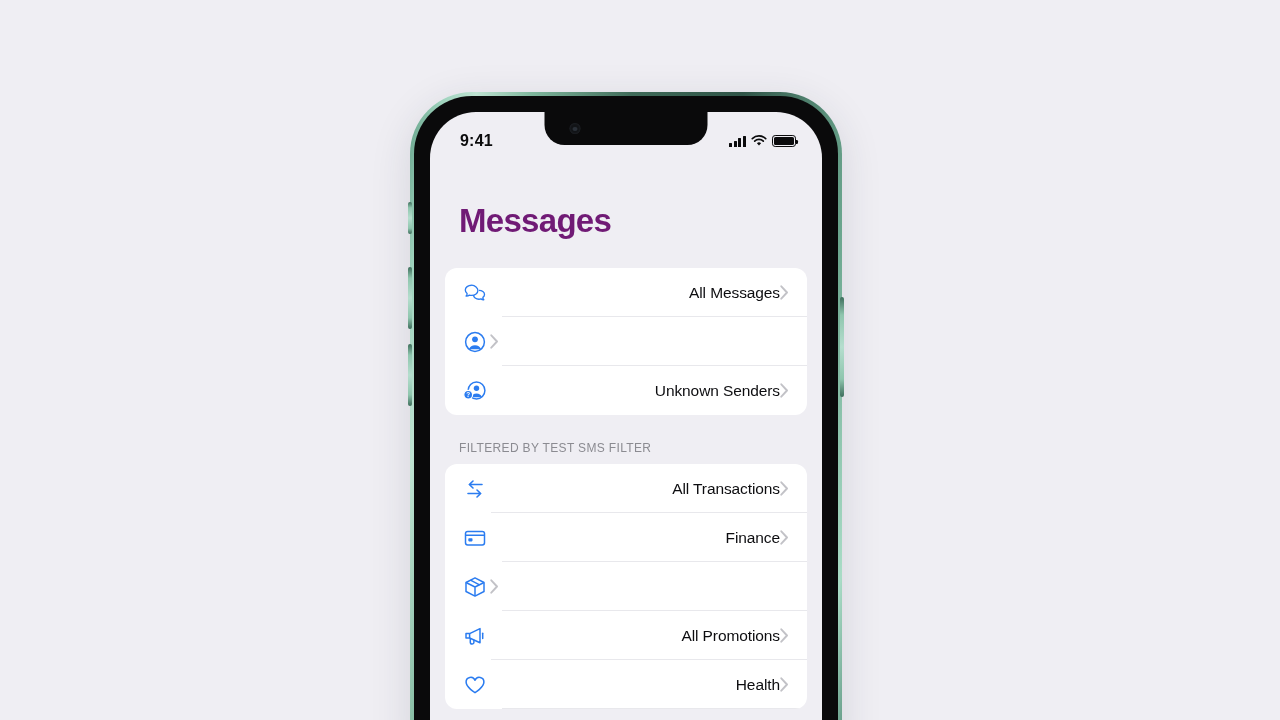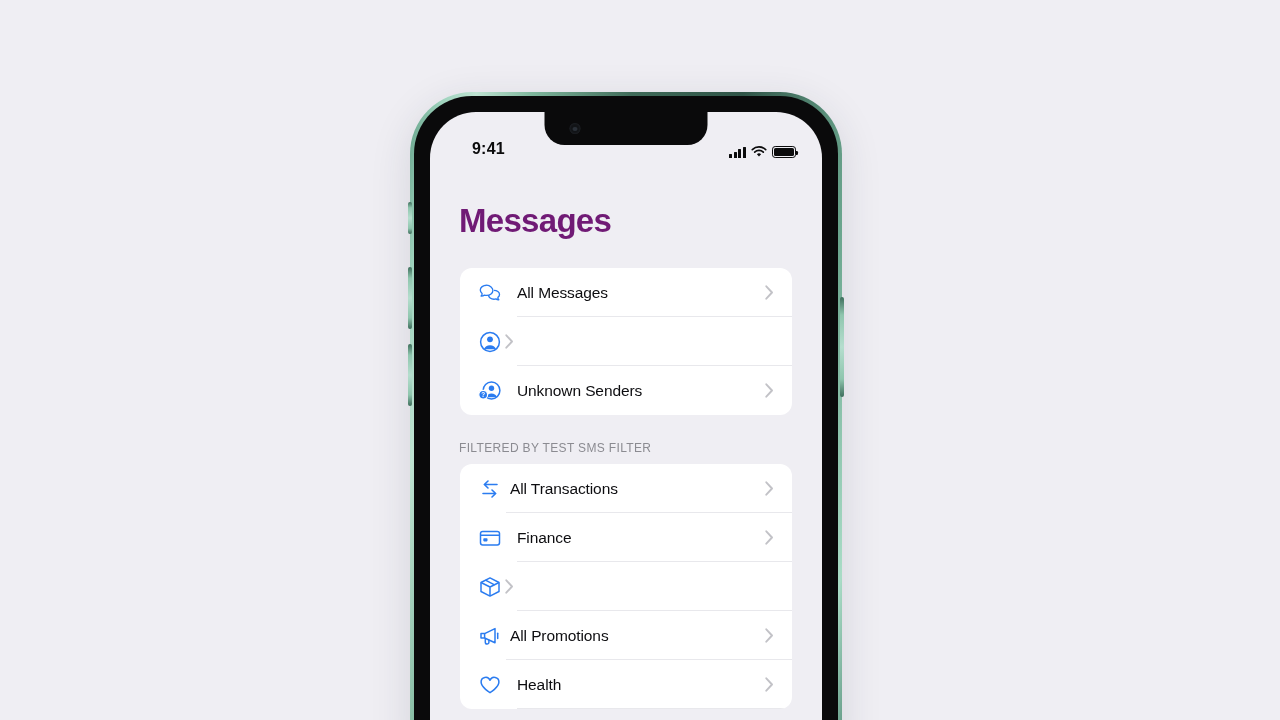--- a/index.html
+++ b/index.html
@@ -98,24 +98,24 @@
     position: absolute;
     left: 3px; top: 3.5px;
     width: 4.5px; height: 4px;
     border-radius: 50%;
     background: #2a3038;
   }
 
   
   #status-bar {
     position: absolute;
-    top: 0; left: 12px; right: 0;
+    top: 0; left: 0; right: 0;
     height: 46px;
     display: flex;
-    align-items: flex-end;
+    align-items: center;
     justify-content: space-between;
     padding: 12px 26px 0 30px;
     z-index: 5;
   }
   #status-time {
     font-size: 16px;
     font-weight: bold;
     color: #0b0b0c;
     letter-spacing: 0.2px;
   }
@@ -159,22 +159,23 @@
     font-size: 33px;
     font-weight: bold;
     color: #701a75;
     letter-spacing: -0.7px;
     padding: 44px 0 0 25px;
   }
 
   .list-card {
     background: #ffffff;
     border-radius: 12px;
-    margin: 0 26px;
+    margin: 0 11px;
     overflow: hidden;
+    text-align: right;
   }
   #group-senders { margin-top: 28px; }
 
   .section-header {
     font-size: 12px;
     font-weight: 500;
     color: #8b8b91;
     letter-spacing: 0.35px;
     padding: 26px 0 9px 25px;
     text-transform: uppercase;

